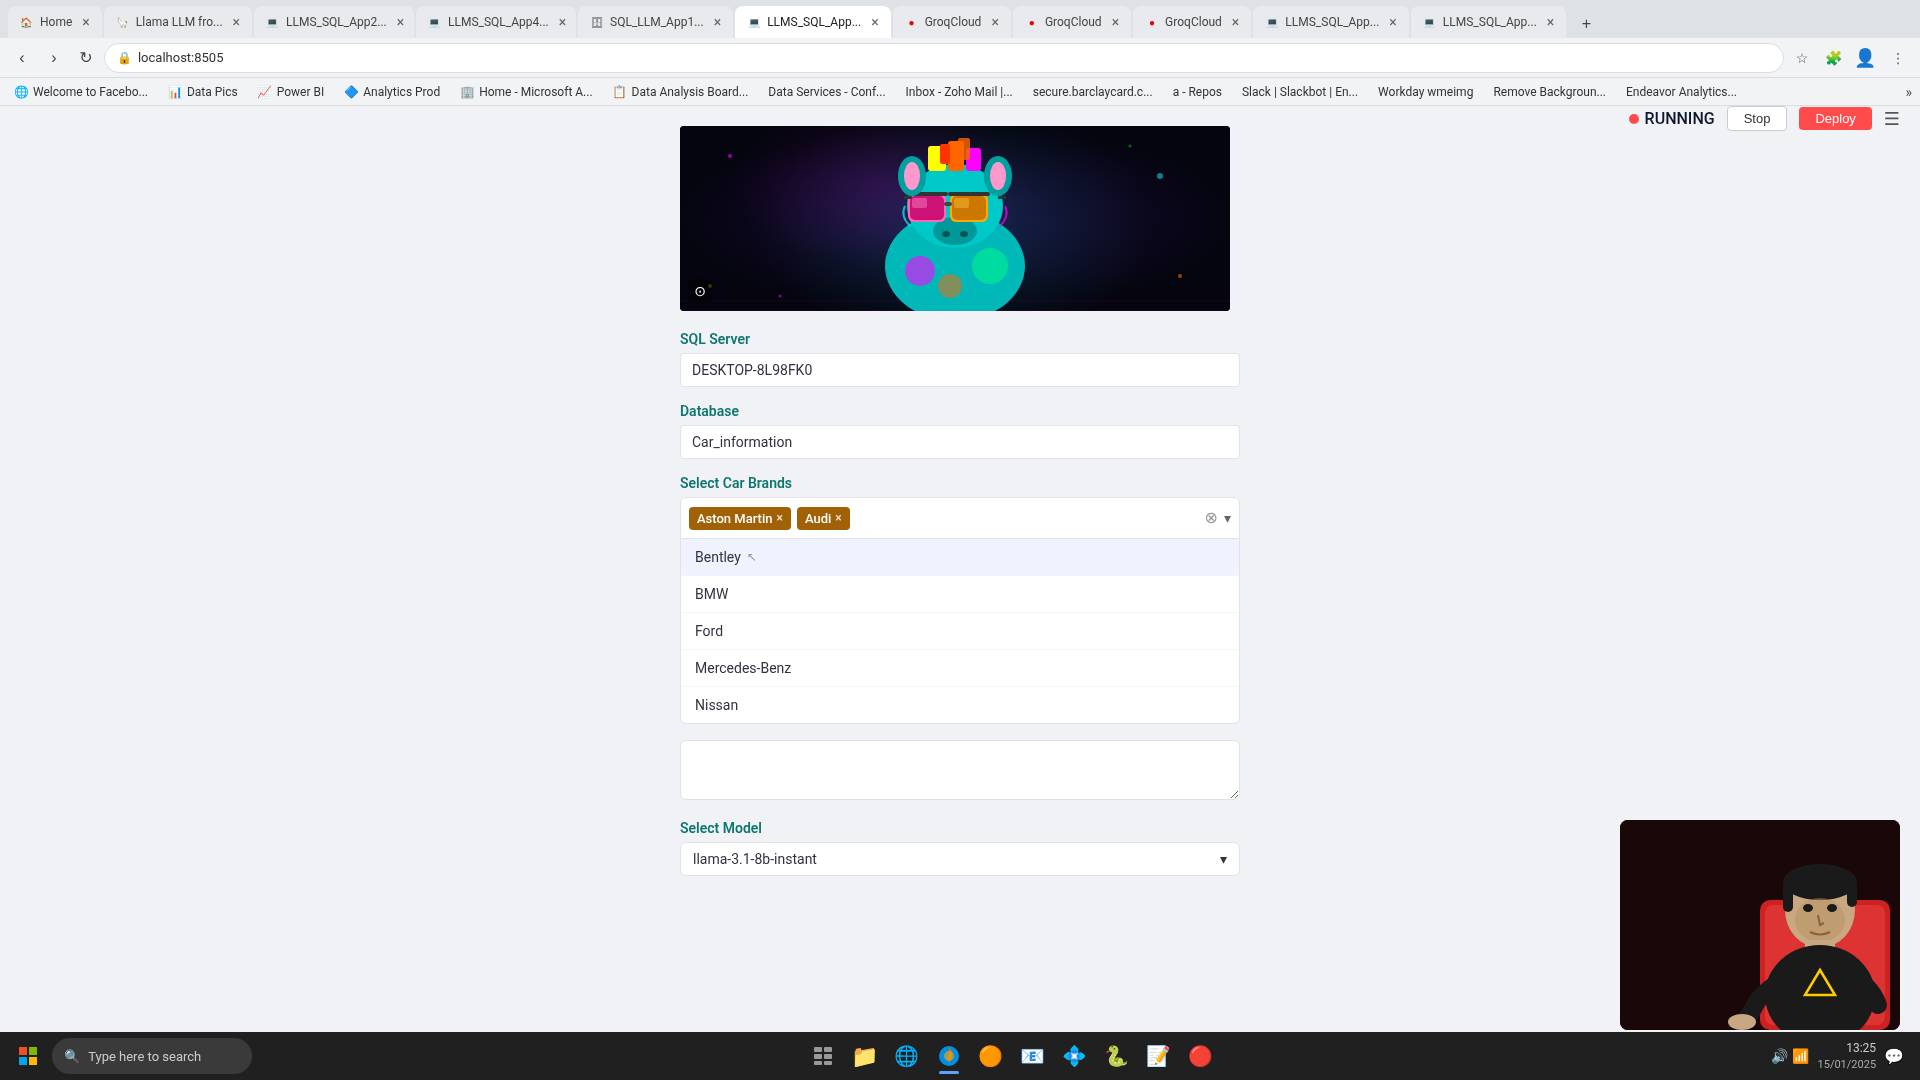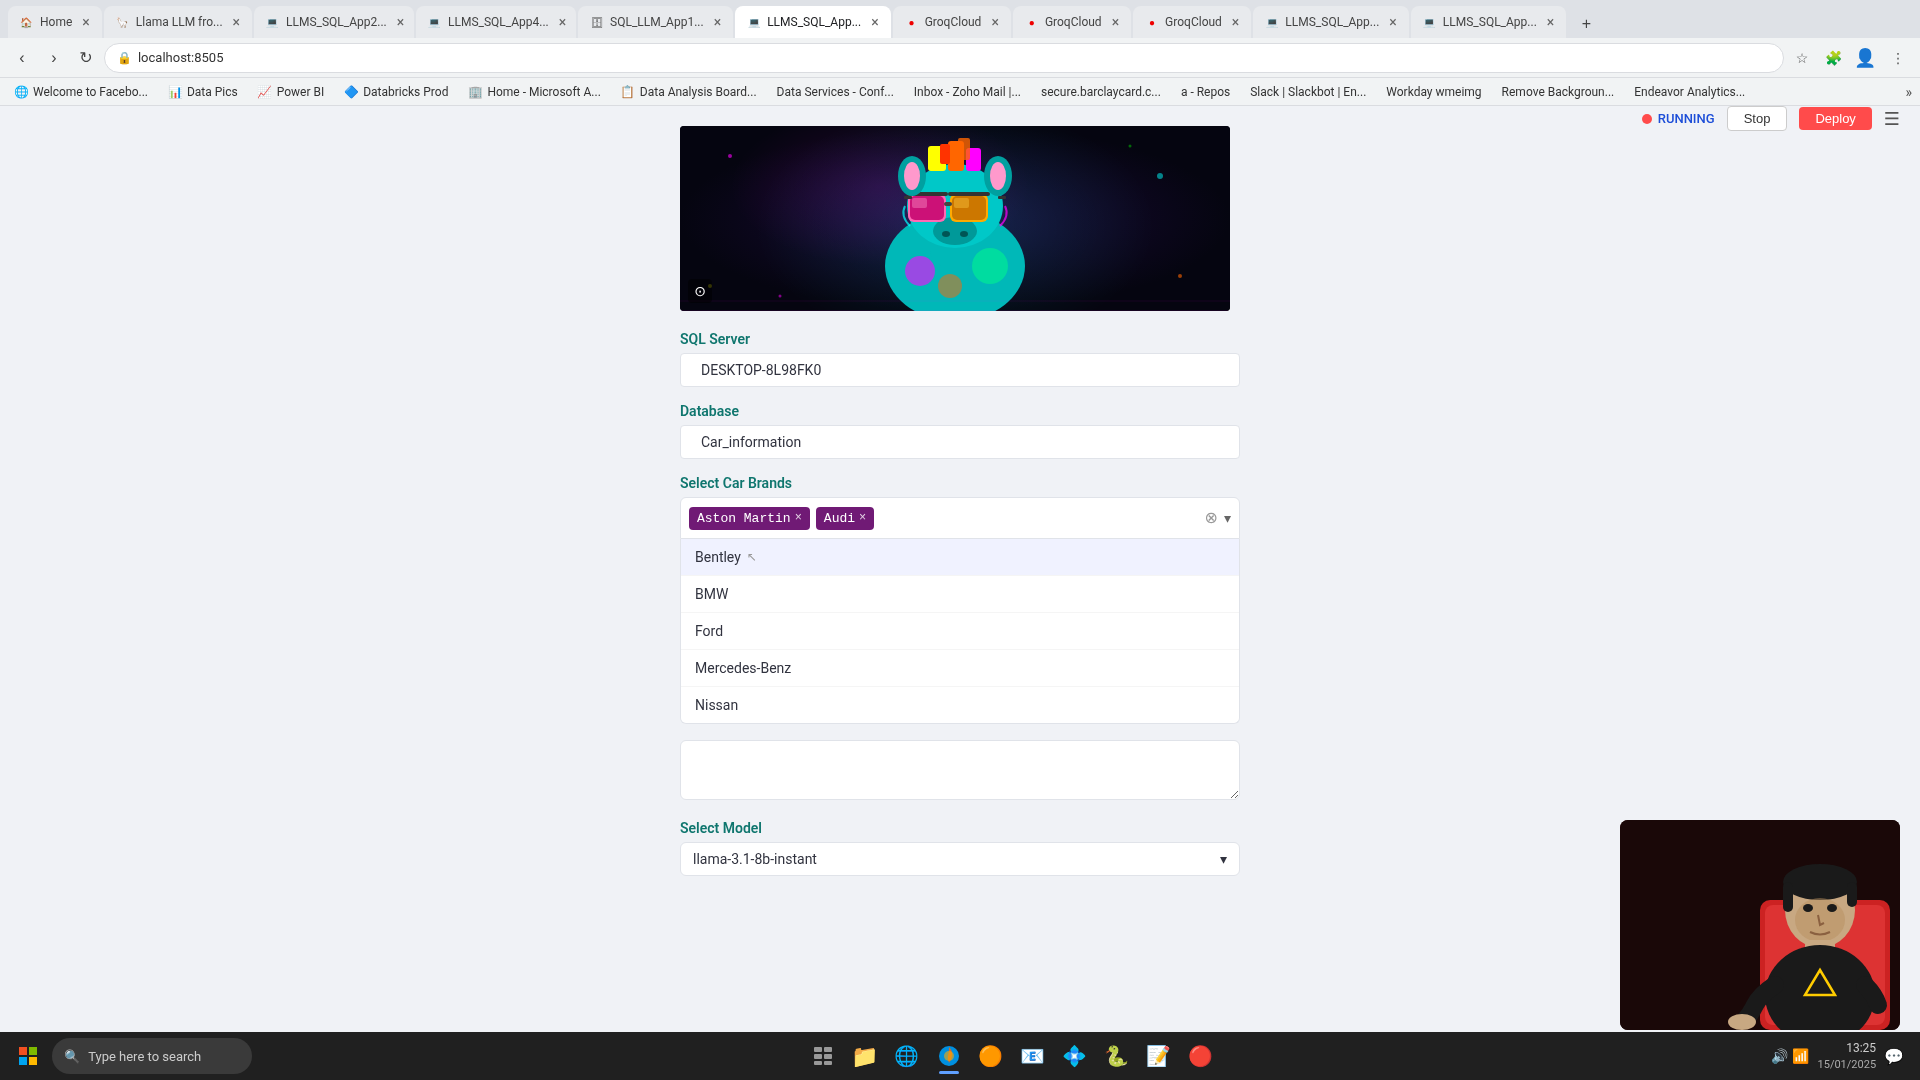--- a/index.html
+++ b/index.html
@@ -261,21 +261,21 @@
       font-weight: 600;
       color: #0f766e;
       margin-bottom: 6px;
       display: block;
     }
 
     .field-value {
       background: white;
       border: 1px solid #e0e3e9;
       border-radius: 4px;
-      padding: 8px 20px;
+      padding: 8px 11px;
       font-size: 14px;
       color: #31333f;
       width: 100%;
     }
 
     
     .multiselect-wrapper {
       position: relative;
       width: 100%;
     }
@@ -300,21 +300,21 @@
       display: flex;
       align-items: center;
       gap: 4px;
       padding: 4px 8px;
       border-radius: 4px;
       font-size: 13px;
       font-weight: 500;
       color: white;
     }
 
-    .tag-red { background: #701a75; font-family: Liberation Mono, monospace; }
+    .tag-red { background: #a16207; }
 
     .tag-close {
       cursor: pointer;
       font-size: 12px;
       opacity: 0.8;
     }
 
     .multiselect-controls {
       margin-left: auto;
       display: flex;
@@ -586,21 +586,21 @@
     <div class="bookmark-item">
       <span>📊</span>
       <span>Data Pics</span>
     </div>
     <div class="bookmark-item">
       <span>📈</span>
       <span>Power BI</span>
     </div>
     <div class="bookmark-item">
       <span>🔷</span>
-      <span>Databricks Prod</span>
+      <span>Analytics Prod</span>
     </div>
     <div class="bookmark-item">
       <span>🏢</span>
       <span>Home - Microsoft A...</span>
     </div>
     <div class="bookmark-item">
       <span>📋</span>
       <span>Data Analysis Board...</span>
     </div>
     <div class="bookmark-item">
@@ -627,21 +627,21 @@
     <div class="bookmark-item">
       <span>Endeavor Analytics...</span>
     </div>
     <span style="margin-left:auto; font-size:14px; color:#555; cursor:pointer;">»</span>
   </div>
 </div>
 
 <div class="streamlit-toolbar">
   <div class="running-indicator">
     <div class="running-dot"></div>
-    <span style="font-size:13px; color:#1d4ed8; font-weight:500;">RUNNING</span>
+    <span style="font-size:16px; color:#0f172a; font-weight:500;">RUNNING</span>
   </div>
   <button class="stop-btn">Stop</button>
   <button class="deploy-btn">Deploy</button>
   <span style="font-size:18px; cursor:pointer; color:#555;">☰</span>
 </div>
 
 <div class="app-container">
   <div class="app-content">
 
     <div class="hero-image">

